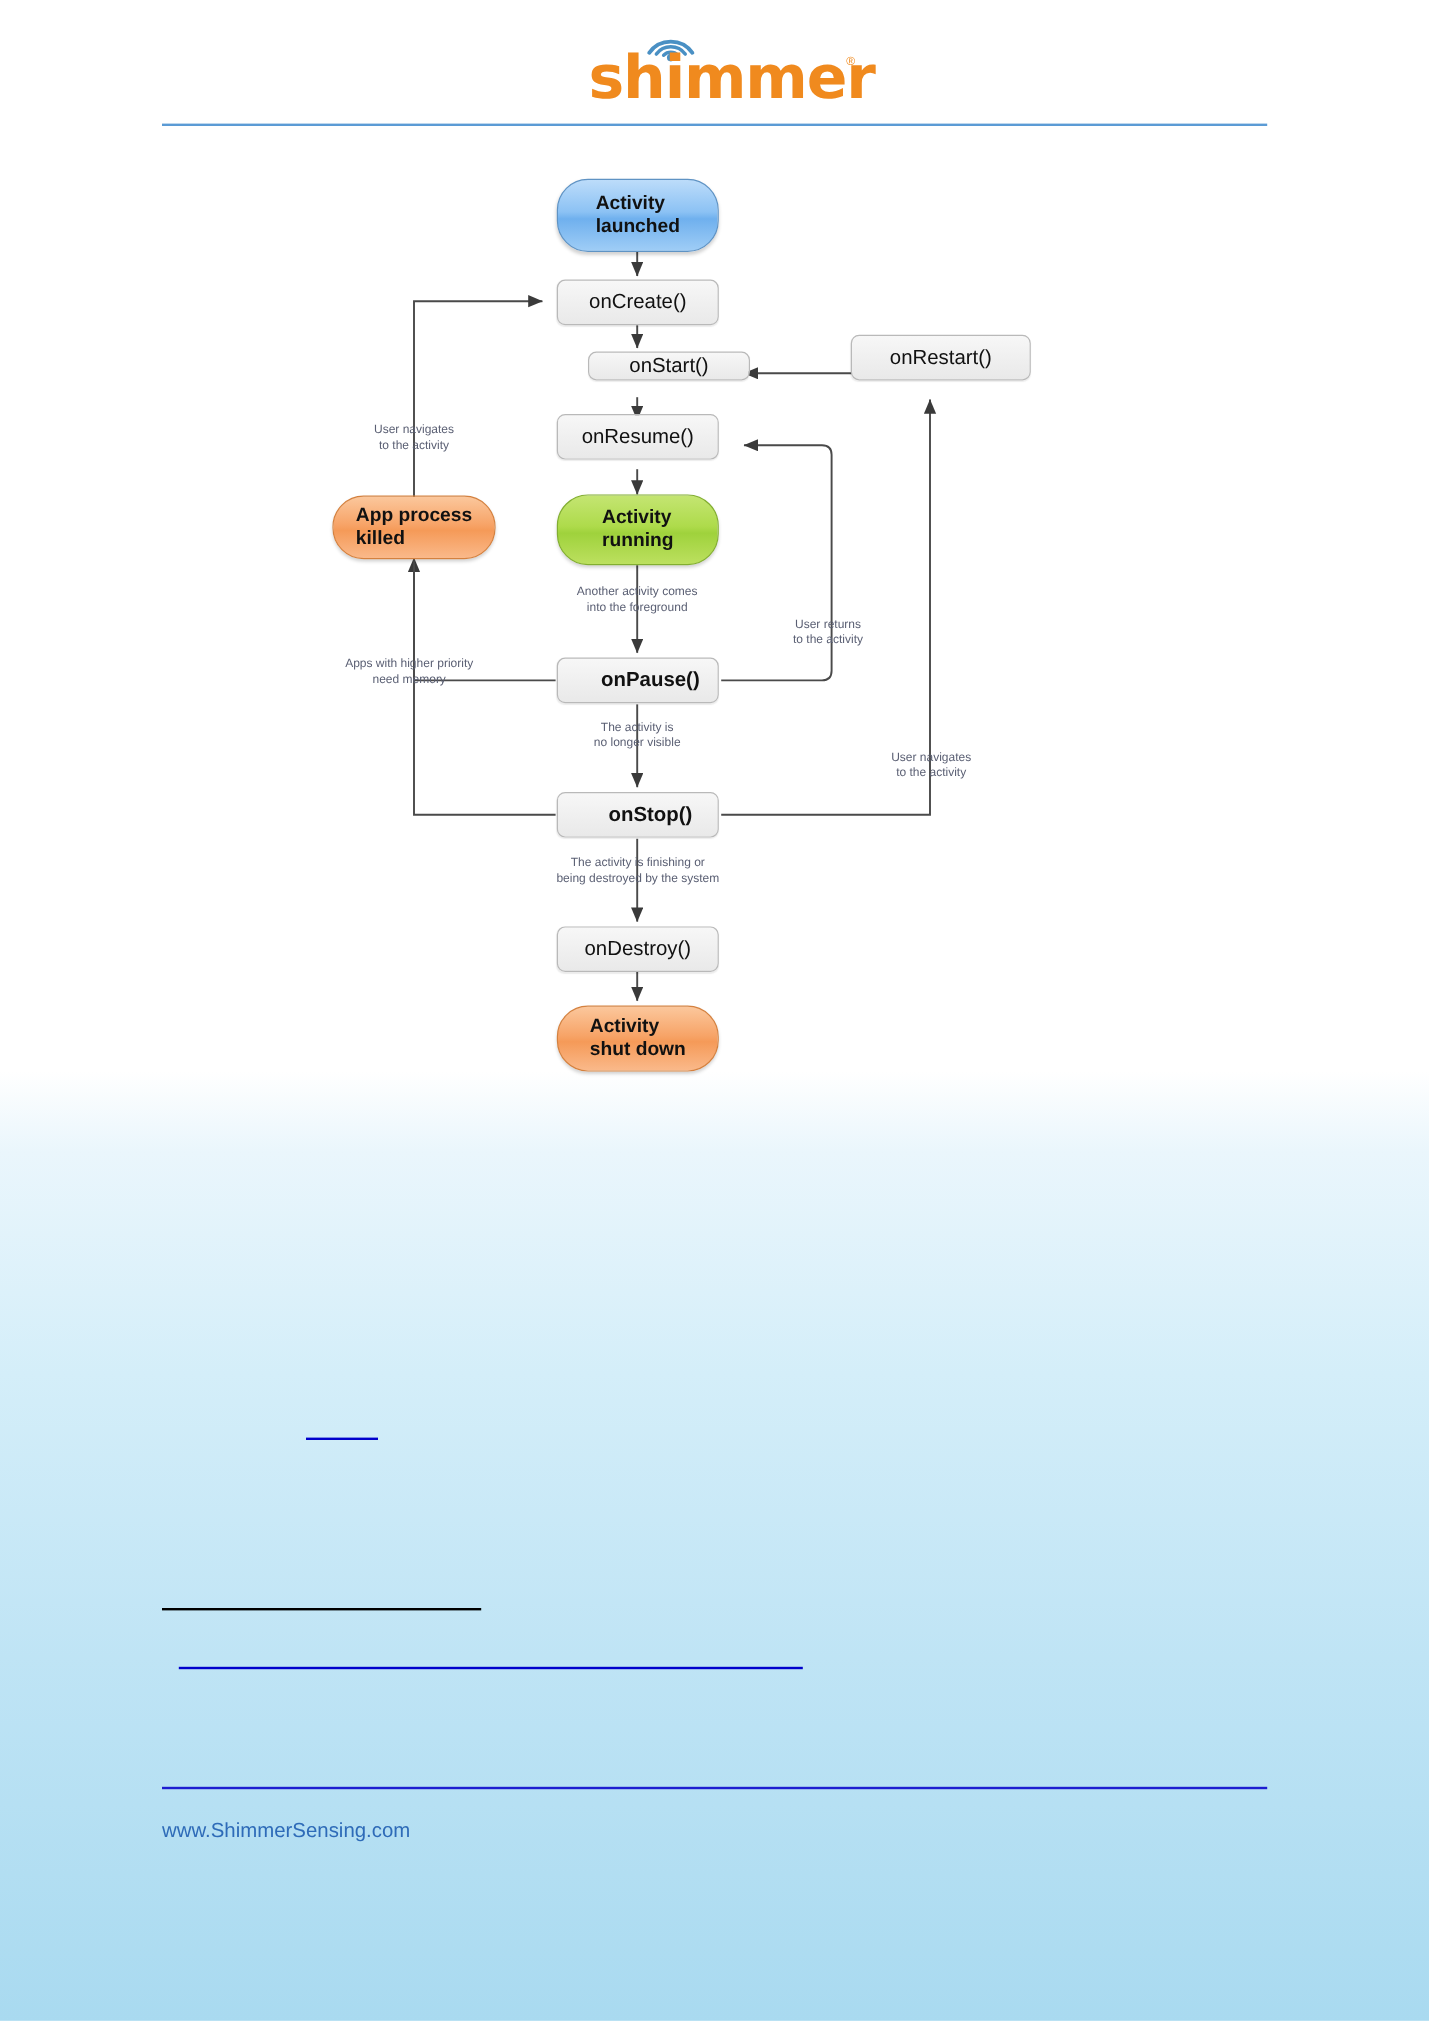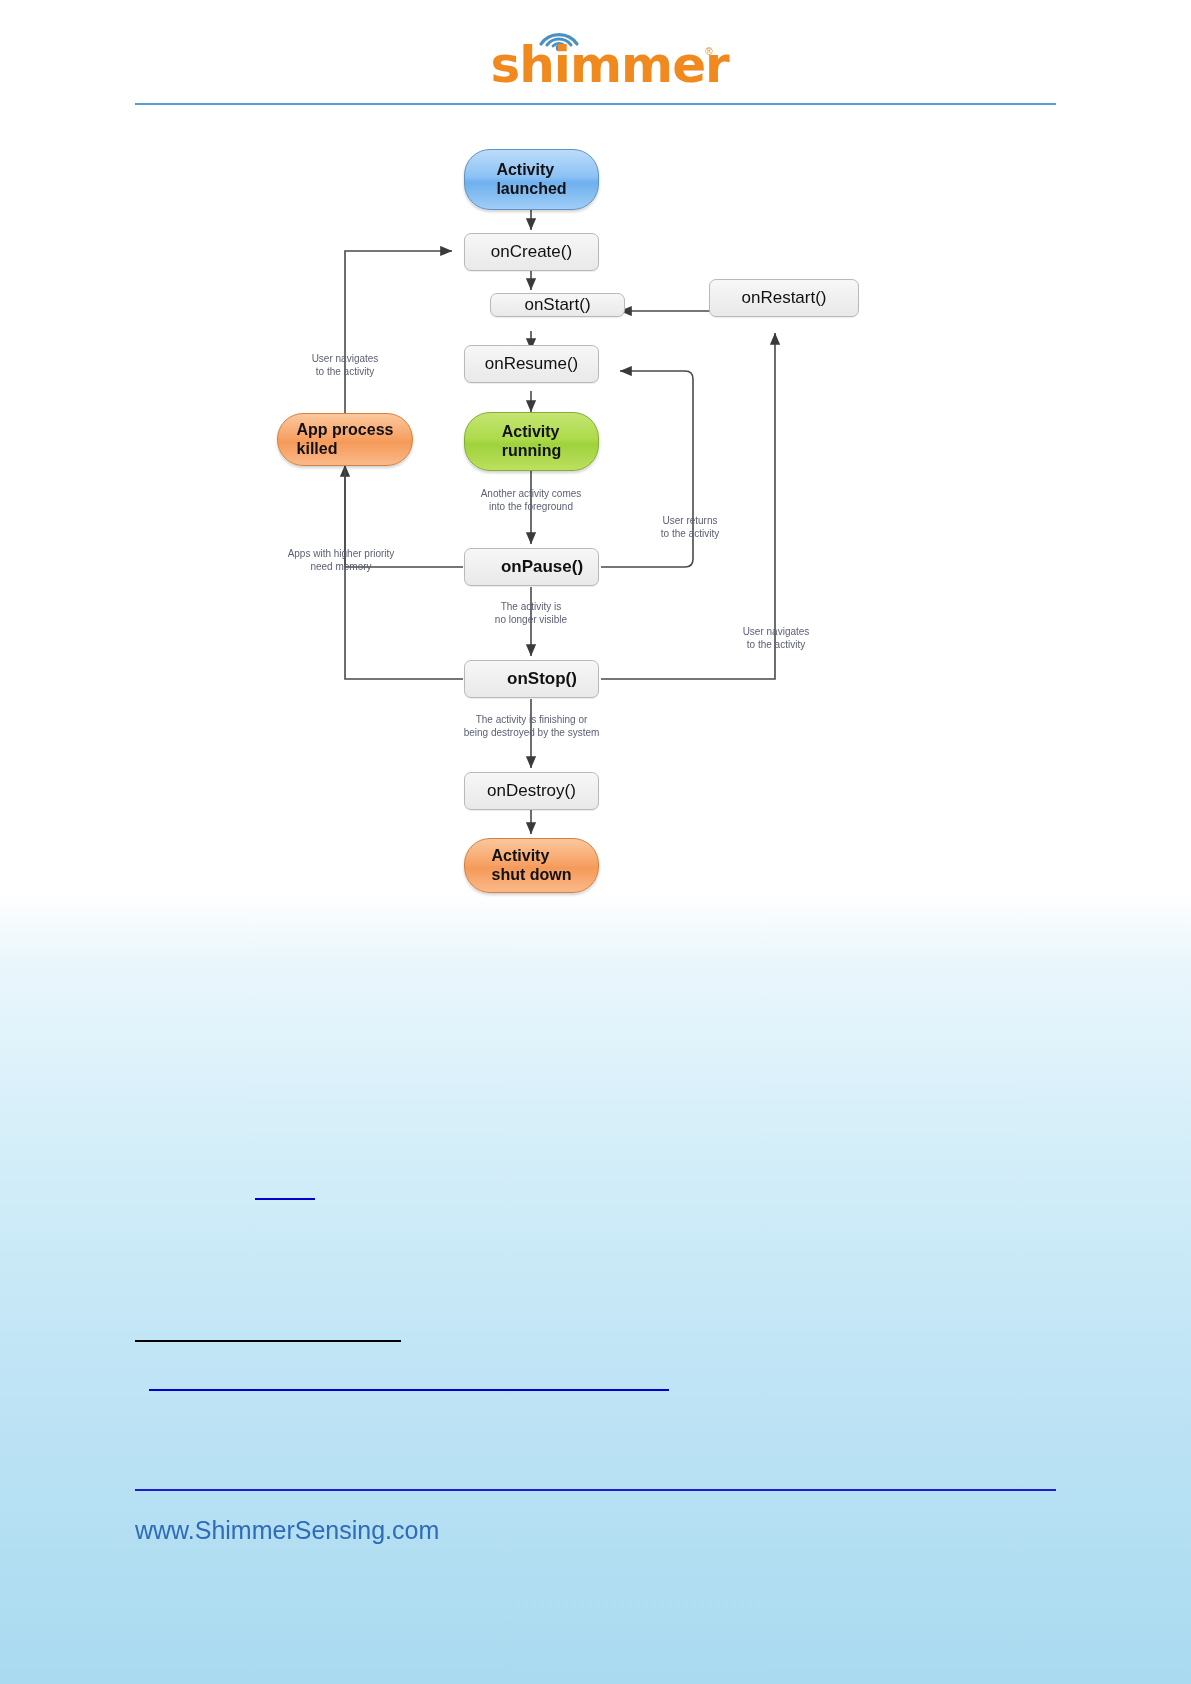--- a/index.html
+++ b/index.html
@@ -60,21 +60,21 @@
   svg.wires{position:absolute;left:0;top:0;width:1191px;height:790px;overflow:visible;}
 
   
   .ul{position:absolute;height:2px;}
   .ul.blue{background:#0000cc;}
   .ul.black{background:#000000;}
 
   
   .footer-rule{position:absolute;left:135px;right:135px;top:1489px;height:2px;background:#1d1dd0;}
   .footer-text{
-    position:absolute;top:1516px;font-size:25px;color:#2e6bb8;
+    position:absolute;top:1516px;font-size:17px;color:#2e6bb8;
     font-family:"Liberation Sans", sans-serif;letter-spacing:0px;
   }
   .footer-text.left{left:135px;}
   .footer-text.right{right:135px;}
 </style>
 </head>
 <body>
 
 <div class="page">
 

